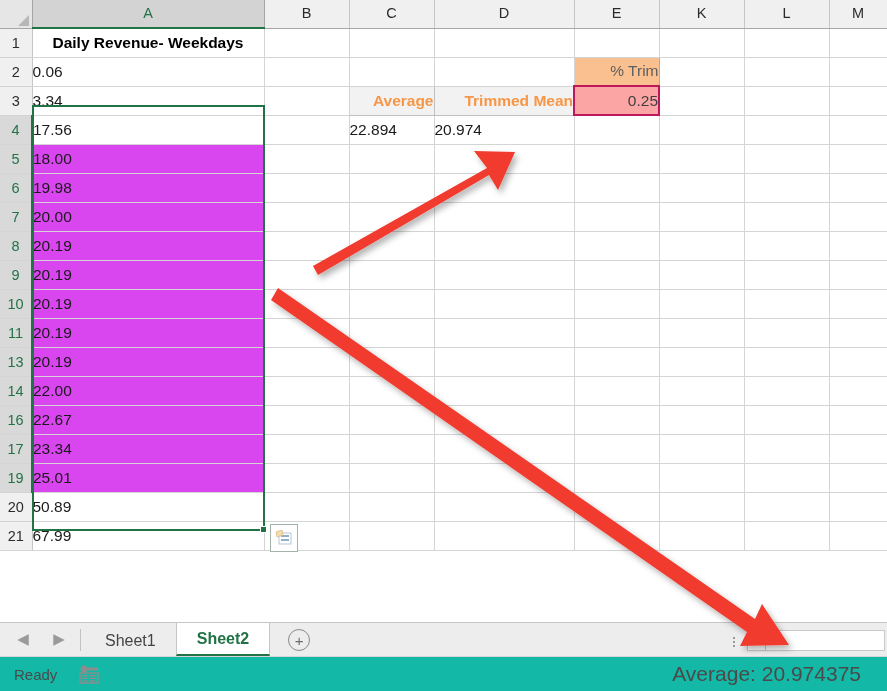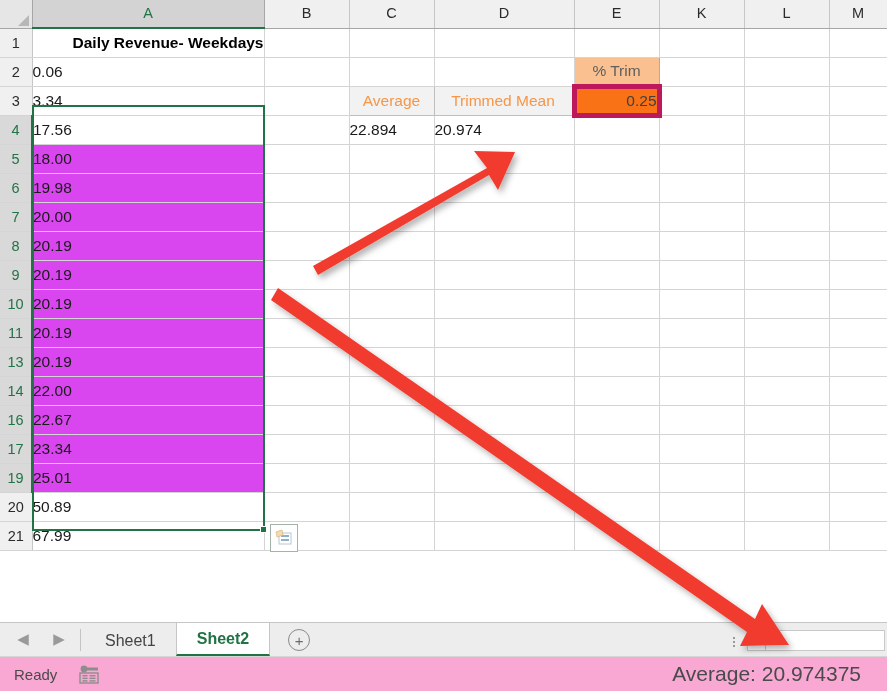--- a/index.html
+++ b/index.html
@@ -105,41 +105,41 @@
     vertical-align: middle;
     overflow: hidden;
     white-space: nowrap;
     background: #ffffff;
   }
   td.cell.num  { }
   td.cell.selfill { background: #d946ef; }
   td.cell.hdr-orange {
     background: #f2f2f2;
     color: #f79646;
-    font-weight: normal;
-    text-align: center;
+    font-weight: bold;
+    text-align: right;
     border: 1px solid #bfbfbf;
   }
   td.cell.fill-orange {
     background: #fac090;
     color: #5f5f5f;
-    text-align: center;
+    text-align: right;
     border: 1px solid #d9a173;
   }
   td.cell.fill-orange-num {
-    background: #f97316;
+    background: #fca5a5;
     color: #3f3f3f;
     text-align: right;
-    border: 5px solid #be185d;
+    border: 2px solid #be185d;
   }
   td.cell.title {
     font-weight: bold;
     font-size: 15.5px;
     color: #000;
-    text-align: right;
+    text-align: center;
   }
 
   
   .selbox {
     position: absolute;
     border: 2px solid #217346;
     pointer-events: none;
     z-index: 6;
   }
   .selbox .handle {
@@ -252,21 +252,21 @@
     color: #555;
     border-right: 1px solid #c9c9c9;
   }
   .hscroll .track { flex: 1; height: 19px; background: #ffffff; }
 
   
   .statusbar {
     position: absolute;
     left: 0; top: 656px;
     width: 887px; height: 35px;
-    background: #f9a8d4;
+    background: #14b8a6;
     border-top: 1px solid #d6d6d6;
     display: flex;
     align-items: center;
     padding: 0 14px;
   }
   .status-ready {
     font-size: 15px;
     color: #4a4a4a;
   }
   .status-icon {

